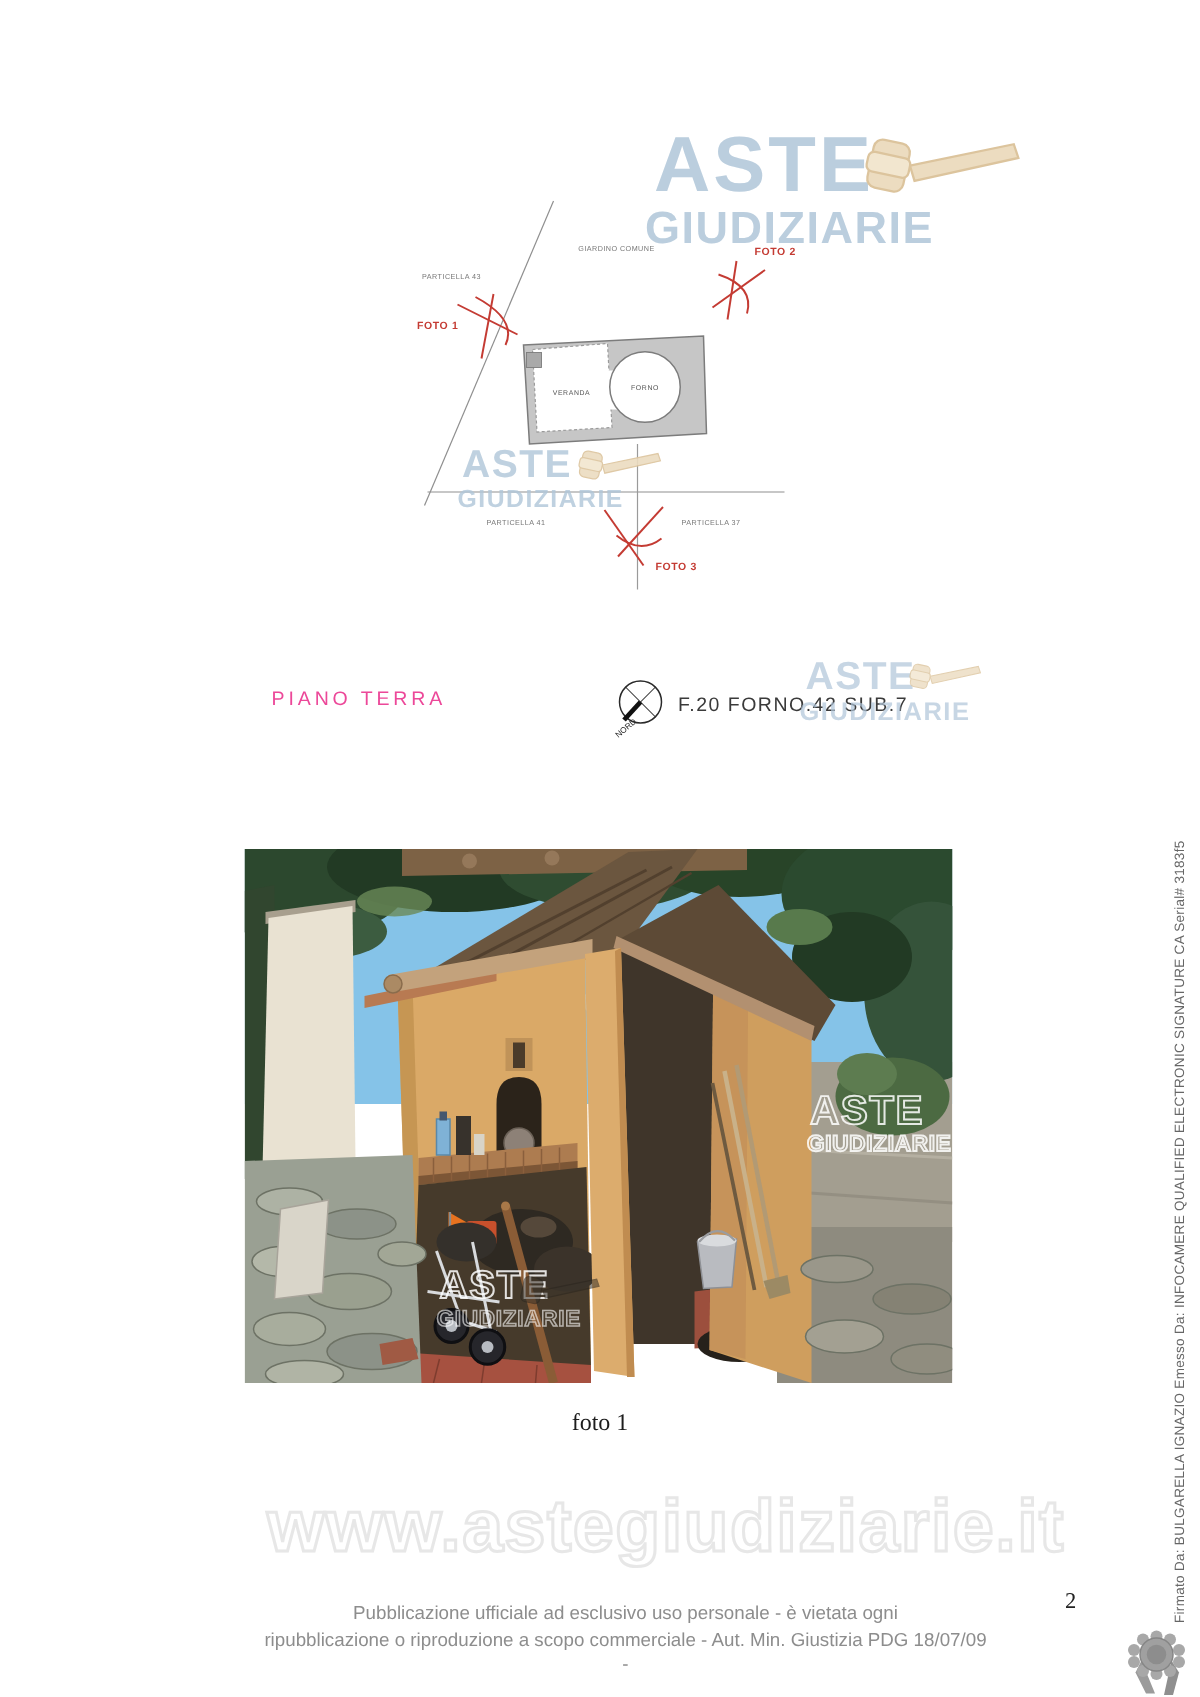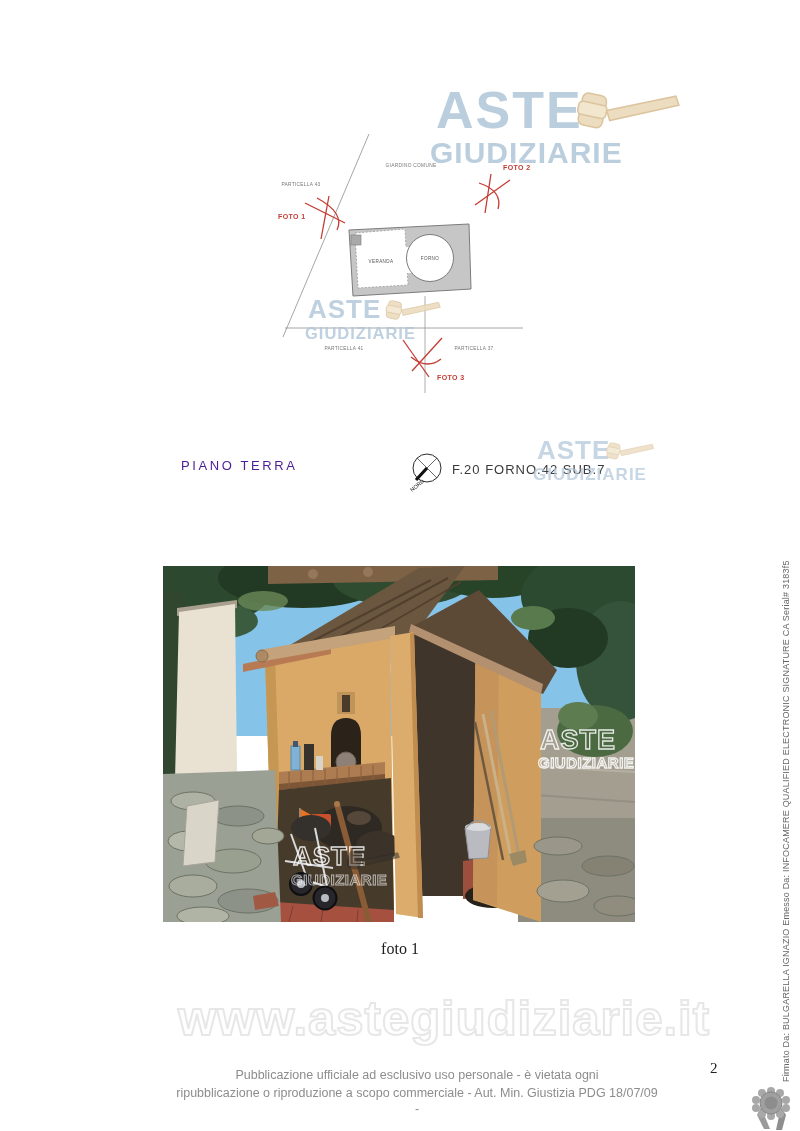--- a/index.html
+++ b/index.html
@@ -25,21 +25,21 @@
     color:transparent;margin-left:44px;-webkit-text-stroke:2px #e7e7e7;
   }
   
   .wm-photo{position:absolute;font-weight:bold;color:transparent;line-height:1;
     -webkit-text-stroke:1.3px rgba(255,255,255,.85);}
   .wm-ph-r-aste{left:540px;top:727px;font-size:27px;letter-spacing:1px;}
   .wm-ph-r-giud{left:538px;top:755px;font-size:15px;letter-spacing:.5px;}
   
   .plan-svg{position:absolute;left:265px;top:130px;width:275px;height:270px;}
   
-  .piano-terra{position:absolute;left:181px;top:458px;font-size:13px;letter-spacing:2.6px;color:#4c1d95;}
+  .piano-terra{position:absolute;left:181px;top:458px;font-size:13px;letter-spacing:2.6px;color:#ec4899;}
   .riferimento{position:absolute;left:452px;top:462px;font-size:13px;letter-spacing:1px;color:#3a3a3a;}
   .compass{position:absolute;left:407px;top:450px;width:40px;height:44px;}
   
   .photo-wrap{position:absolute;left:163px;top:566px;width:472px;height:356px;overflow:hidden;}
   .photo-svg{position:absolute;left:0;top:0;width:472px;height:356px;}
   .foto-caption{
     position:absolute;left:0;top:940px;width:800px;text-align:center;
     font-family:"Liberation Serif",serif;font-size:16px;color:#1d1d1d;
   }
   

